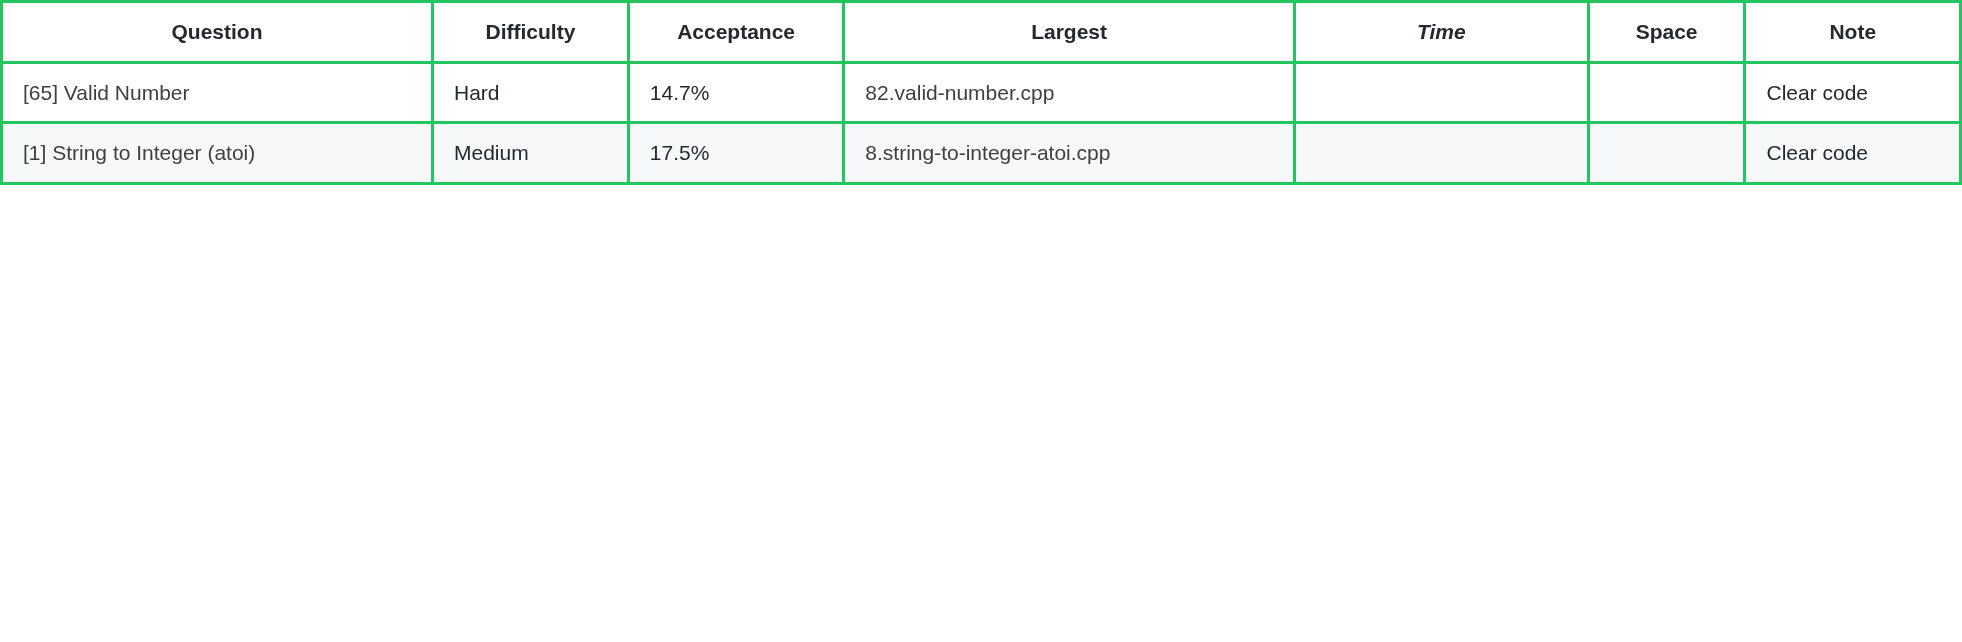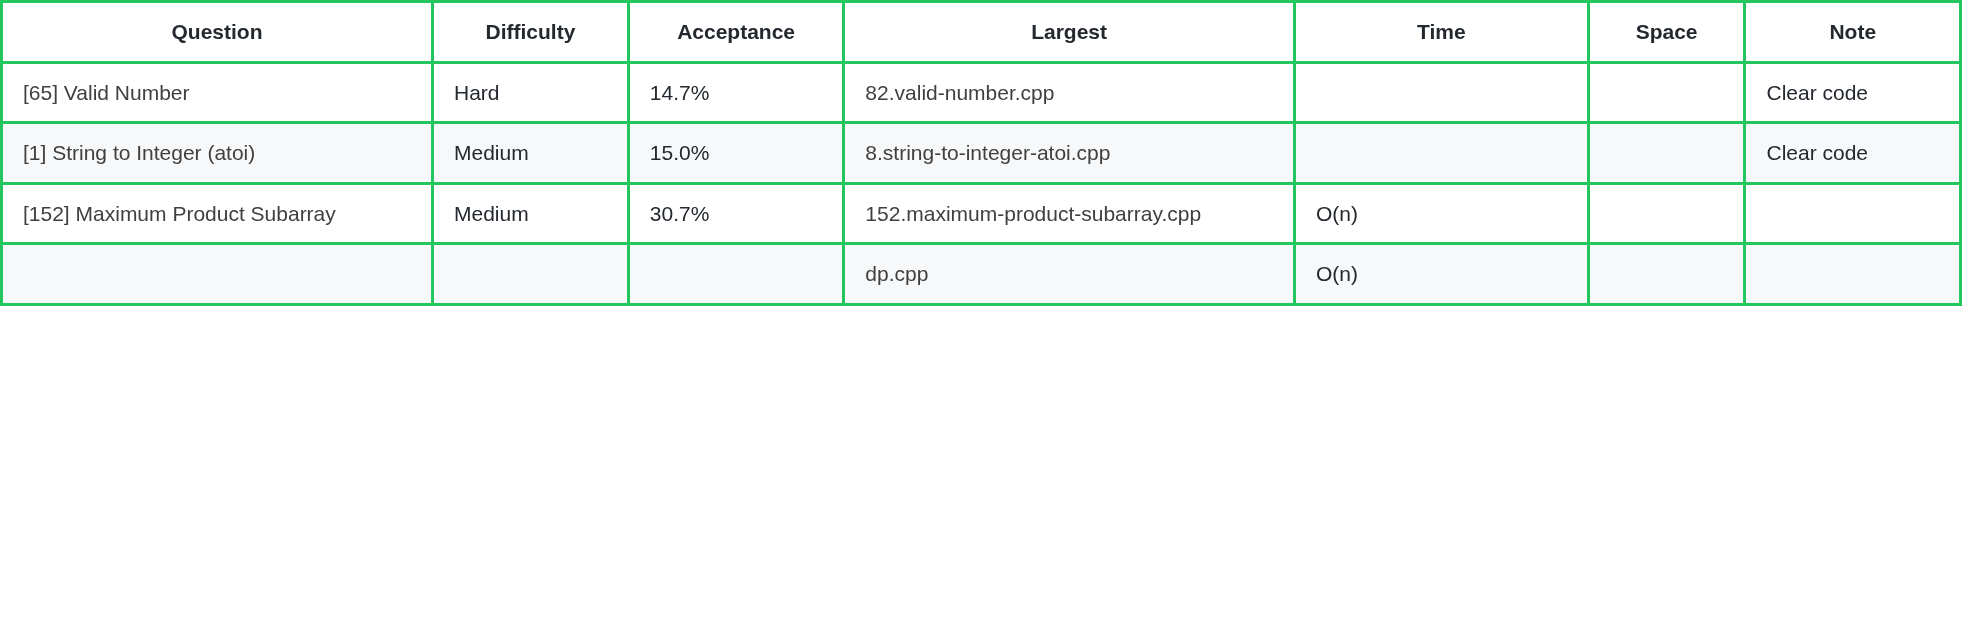--- a/index.html
+++ b/index.html
@@ -39,21 +39,21 @@
       background: #ffffff;
     }
     a {
       color: #404040;
       text-decoration: none;
     }
     .col-question { width: 22%; }
     .col-difficulty { width: 10%; text-align: center; }
     .col-acceptance { width: 11%; margin-left: 13px; }
     .col-solution { width: 23%; }
-    .col-time { width: 15%; }
+    .col-time { width: 15%; font-style: italic; }
     .col-space { width: 8%; }
     .col-note { width: 11%; }
   </style>
 </head>
 <body>
 
 <table>
   <thead>
     <tr>
       <th class="col-question">Question</th>
@@ -71,38 +71,20 @@
       <td>Hard</td>
       <td>14.7%</td>
       <td><a>82.valid-number.cpp</a></td>
       <td></td>
       <td></td>
       <td>Clear code</td>
     </tr>
     <tr>
       <td><a>[1] String to Integer (atoi)</a></td>
       <td>Medium</td>
-      <td>15.0%</td>
+      <td>17.5%</td>
       <td><a>8.string-to-integer-atoi.cpp</a></td>
       <td></td>
       <td></td>
       <td>Clear code</td>
     </tr>
-    <tr>
-      <td><a>[152] Maximum Product Subarray</a></td>
-      <td>Medium</td>
-      <td>30.7%</td>
-      <td><a>152.maximum-product-subarray.cpp</a></td>
-      <td>O(n)</td>
-      <td></td>
-      <td></td>
-    </tr>
-    <tr>
-      <td></td>
-      <td></td>
-      <td></td>
-      <td><a>dp.cpp</a></td>
-      <td>O(n)</td>
-      <td></td>
-      <td></td>
-    </tr>
   </tbody>
 </table>
 
 </body></html>

